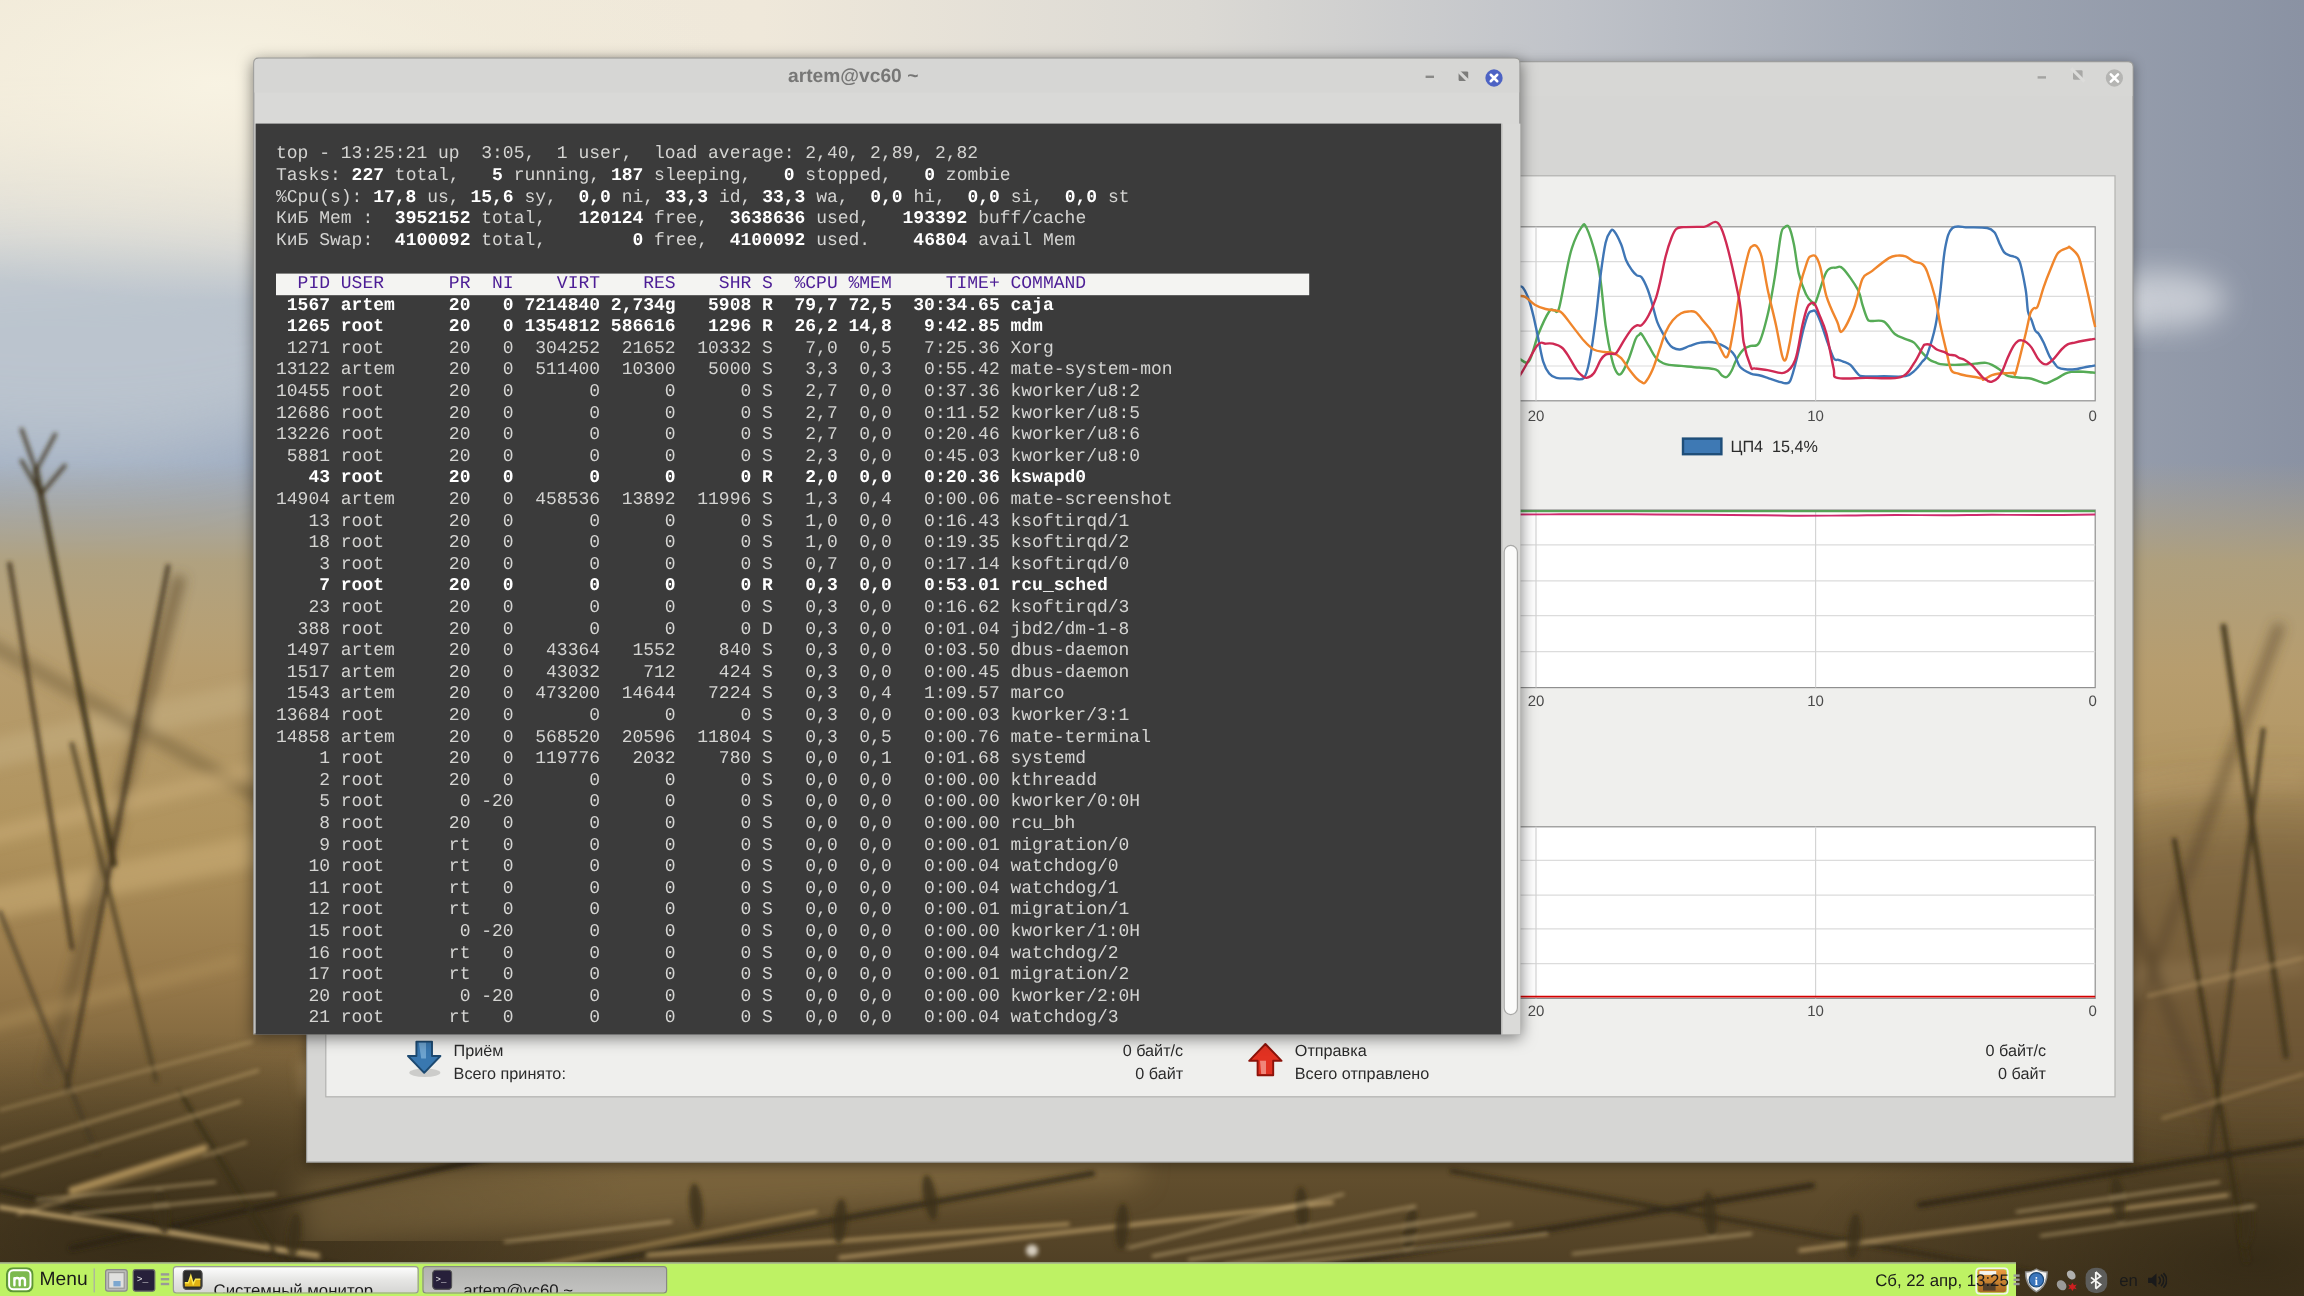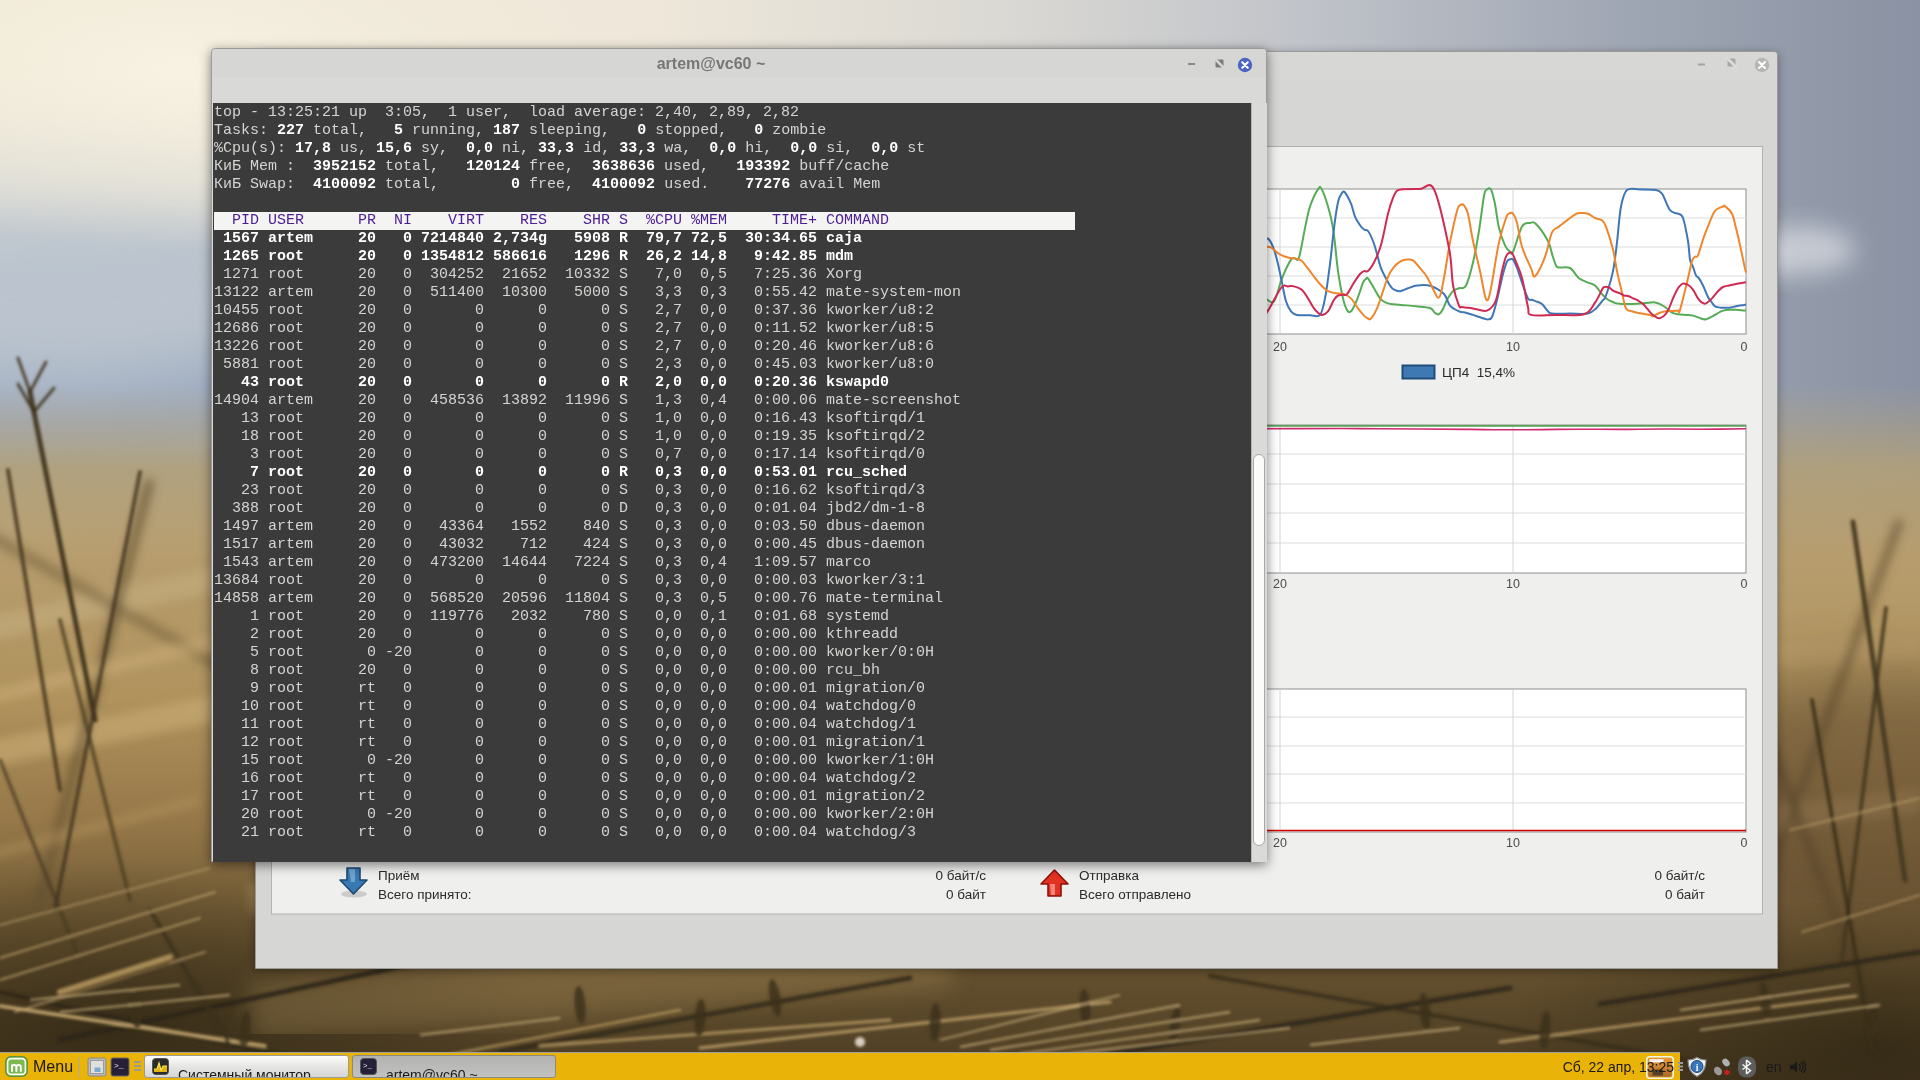--- a/index.html
+++ b/index.html
@@ -11,29 +11,29 @@
 
 #term{position:absolute;left:211px;top:48px;width:1056px;height:814px;background:#d9d9d7;
   border:1px solid #9b9b99;box-sizing:border-box;box-shadow:0 3px 12px rgba(0,0,0,.5);border-radius:4px 4px 0 0}
 #term .tbar{position:absolute;left:0;top:0;width:100%;height:28px;background:#d6d6d4;border-radius:4px 4px 0 0}
 #term .title{position:absolute;left:499px;top:6px;transform:translateX(-50%);
   font-size:16px;font-weight:bold;color:#777776;white-space:nowrap}
 #term .menu{position:absolute;left:0;top:28px;width:100%;height:26px;background:#dcdcda;
   font-size:14px;color:#333}
 #term .menu span{position:absolute;top:5px}
 #term .content{position:absolute;left:1px;top:54px;width:1038px;height:759px;background:#3b3b3b;overflow:hidden}
-#term pre{margin:0;padding:1px 0 0 1px;font-family:"Liberation Mono",monospace;font-size:15px;
+#term pre{margin:16px;padding:1px 0 0 1px;font-family:"Liberation Mono",monospace;font-size:15px;
   line-height:18px;color:#d4d4d2}
 #term pre b{color:#ffffff;font-weight:bold}
 #term pre .hd{background:#f4f4f2;color:#4c1d95;display:inline-block;width:861px}
 #term .strack{position:absolute;left:1039px;top:54px;width:15px;height:759px;background:#dadad8;border-left:1px solid #b4b4b2}
 #term .sthumb{position:absolute;left:1040.5px;top:405px;width:12px;height:392px;background:#fbfbfa;
   border:1px solid #a9a9a7;border-radius:7px;box-sizing:border-box}
 
-#bar{position:absolute;left:0;top:1052px;width:1680px;height:28px;background:#eab308;border-top:1px solid #9f9f9d;box-sizing:border-box}
+#bar{position:absolute;left:0;top:1052px;width:1680px;height:28px;background:#bef264;border-top:1px solid #9f9f9d;box-sizing:border-box}
 #bar .txt{position:absolute;top:5px;font-size:15px;color:#1a1a1a;white-space:nowrap}
 .tskbtn{position:absolute;top:2px;height:23px;border:1px solid #9a9a98;border-radius:3px;box-sizing:border-box;white-space:nowrap;overflow:hidden}
 .tskbtn .lbl{position:absolute;left:33px;top:11px;font-size:14px;color:#1a1a1a}
 .tico{position:absolute;left:7px;top:2px;width:17px;height:17px;border-radius:3px}
 </style></head>
 <body>
 
 <svg id="wall" width="1920" height="1080" viewBox="0 0 1920 1080">
 <defs>
  <linearGradient id="sky" x1="0" y1="0" x2="1" y2="0">
@@ -248,21 +248,21 @@
  </svg>
  <svg style="position:absolute;left:1025px;top:7.5px" width="16" height="16">
    <circle cx="8" cy="8" r="7.2" fill="#4d63c4"></circle>
    <path d="M 5.3 5.3 l 5.4 5.4 M 10.7 5.3 l -5.4 5.4" stroke="#fff" stroke-width="2.1" stroke-linecap="round"></path>
  </svg>
  <div class="content">
       <pre>top - 13:25:21 up  3:05,  1 user,  load average: 2,40, 2,89, 2,82
 Tasks: <b>227</b> total,   <b>5</b> running, <b>187</b> sleeping,   <b>0</b> stopped,   <b>0</b> zombie
 %Cpu(s): <b>17,8</b> us, <b>15,6</b> sy,  <b>0,0</b> ni, <b>33,3</b> id, <b>33,3</b> wa,  <b>0,0</b> hi,  <b>0,0</b> si,  <b>0,0</b> st
 КиБ Mem :  <b>3952152</b> total,   <b>120124</b> free,  <b>3638636</b> used,   <b>193392</b> buff/cache
-КиБ Swap:  <b>4100092</b> total,        <b>0</b> free,  <b>4100092</b> used.    <b>77276</b> avail Mem
+КиБ Swap:  <b>4100092</b> total,        <b>0</b> free,  <b>4100092</b> used.    <b>46804</b> avail Mem
 
 <span class="hd">  PID USER      PR  NI    VIRT    RES    SHR S  %CPU %MEM     TIME+ COMMAND                                        </span>
 <b> 1567 artem     20   0 7214840 2,734g   5908 R  79,7 72,5  30:34.65 caja</b>
 <b> 1265 root      20   0 1354812 586616   1296 R  26,2 14,8   9:42.85 mdm</b>
  1271 root      20   0  304252  21652  10332 S   7,0  0,5   7:25.36 Xorg
 13122 artem     20   0  511400  10300   5000 S   3,3  0,3   0:55.42 mate-system-mon
 10455 root      20   0       0      0      0 S   2,7  0,0   0:37.36 kworker/u8:2
 12686 root      20   0       0      0      0 S   2,7  0,0   0:11.52 kworker/u8:5
 13226 root      20   0       0      0      0 S   2,7  0,0   0:20.46 kworker/u8:6
  5881 root      20   0       0      0      0 S   2,3  0,0   0:45.03 kworker/u8:0

